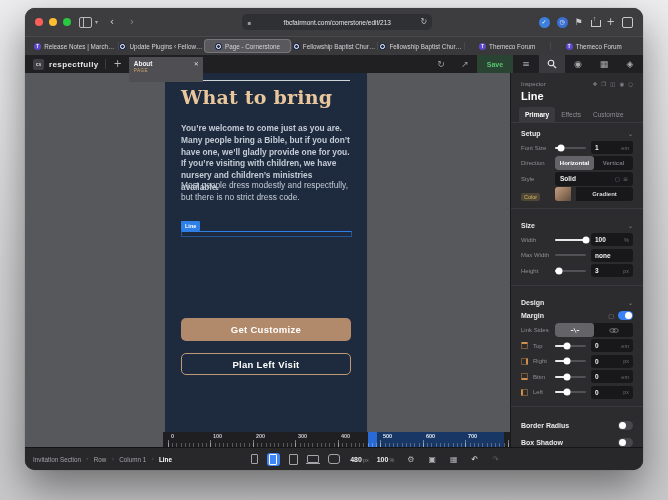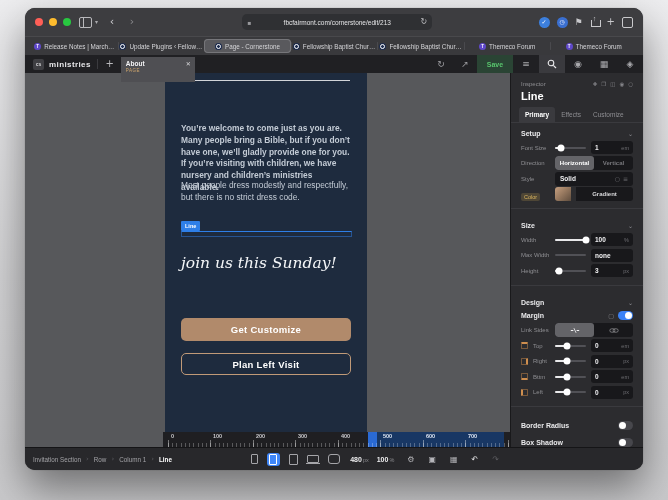--- a/index.html
+++ b/index.html
@@ -244,21 +244,21 @@
       <span>Themeco Forum</span>
     </div>
     <div class="btab">
       <span class="fav fav-themeco"></span>
       <span>Themeco Forum</span>
     </div>
   </div>
 
   <div class="editor-header">
     <div class="cs-logo">cs</div>
-    <span class="brand">ministries</span>
+    <span class="brand">respectfully</span>
     <div class="vdiv"></div>
     <span class="plus-btn glyph">+</span>
     <div class="doc-tab">
       <div class="doc-title">About</div>
       <div class="doc-sub">PAGE</div>
       <span class="doc-close glyph">✕</span>
     </div>
     <div class="hdr-right">
       <span class="hdr-ic glyph">↻</span>
       <span class="hdr-ic glyph">↗</span>
@@ -275,26 +275,26 @@
       <span class="tool-ic glyph">◈</span>
     </div>
   </div>
 
   <div class="workspace">
 
     <div class="canvas">
       <div class="preview">
         <div class="pv clip-text">you</div>
         <div class="top-line"></div>
+        <div class="pv h-heading">What to bring</div>
         <div class="pv para para1">You’re welcome to come just as you are. Many people bring a Bible, but if you don’t have one, we’ll gladly provide one for you. If you’re visiting with children, we have nursery and children’s ministries available.</div>
         <div class="pv para para2">Most people dress modestly and respectfully, but there is no strict dress code.</div>
         <div class="sel-tag">Line</div>
         <div class="line-el"></div>
         <div class="pv script-h">
-          <div>join us this Sunday!</div>
         </div>
         <div class="pv-btn btn-primary">Get Customize</div>
         <div class="pv-btn btn-secondary">Plan Left Visit</div>
       </div>
 
       <div class="ruler">
         <div class="zone"></div>
         <div class="zone-hot"></div>
         <div class="ticks-major"></div>
         <div class="ticks-minor"></div>

